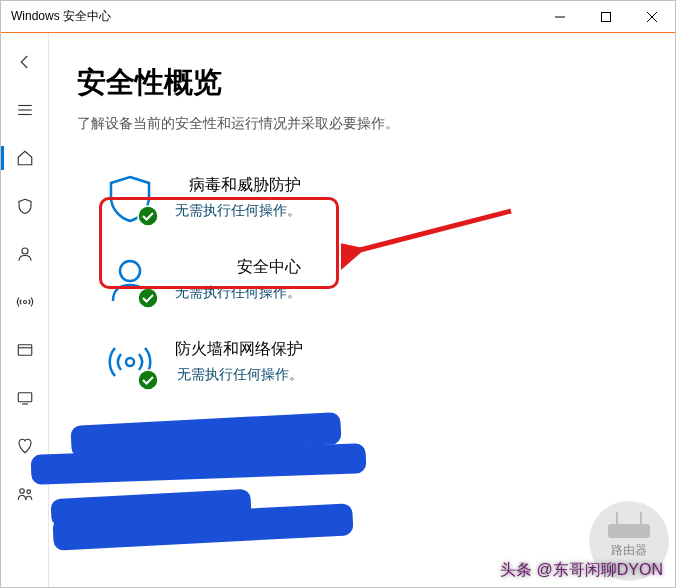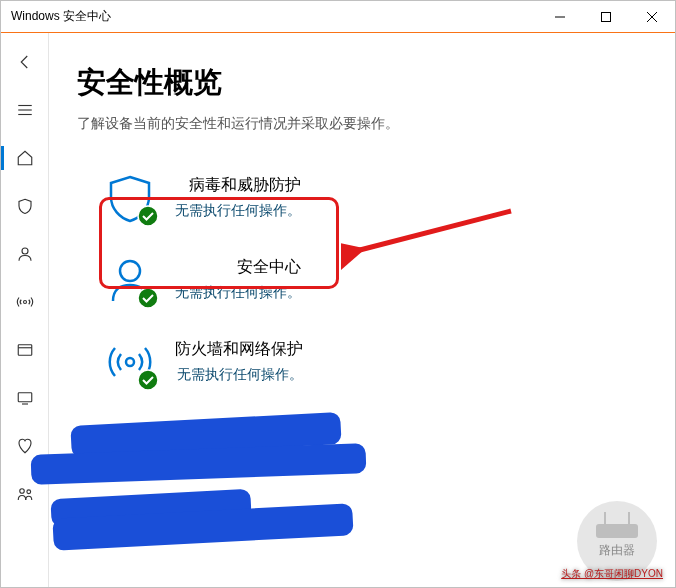--- a/index.html
+++ b/index.html
@@ -42,22 +42,22 @@
   .arrow-svg { position: absolute; top: 200px; left: 340px; pointer-events: none; }
 
   
   .blue-stroke { position: absolute; background: #1a4fd8; border-radius: 10px; transform: rotate(-2deg); }
   .bs1 { top: 418px; left: 70px; width: 270px; height: 32px; transform: rotate(-3deg); }
   .bs2 { top: 448px; left: 30px; width: 335px; height: 30px; transform: rotate(-2deg); }
   .bs3 { top: 493px; left: 50px; width: 200px; height: 28px; transform: rotate(-3deg); }
   .bs4 { top: 510px; left: 52px; width: 300px; height: 32px; transform: rotate(-3deg); }
 
   
-  .attribution { position: absolute; bottom: 6px; right: 12px; font-size: 10px; color: #b91c1c; text-shadow: 0 0 4px rgba(0,0,0,.6); z-index: 5; text-decoration: underline; }
-  .router-wm { position: absolute; right: 18px; bottom: 6px; width: 80px; height: 80px; border-radius: 50%; background: rgba(200,200,200,.45); display: flex; flex-direction: column; align-items: center; justify-content: center; color: #888; font-size: 12px; z-index: 4; }
+  .attribution { position: absolute; bottom: 6px; right: 12px; font-size: 16px; color: #701a75; text-shadow: 0 0 4px rgba(0,0,0,.6); z-index: 5; }
+  .router-wm { position: absolute; right: 6px; bottom: 6px; width: 80px; height: 80px; border-radius: 50%; background: rgba(200,200,200,.45); display: flex; flex-direction: column; align-items: center; justify-content: center; color: #888; font-size: 12px; z-index: 4; }
   .router-wm .rshape { width: 42px; height: 14px; background: rgba(150,150,150,.5); border-radius: 3px; position: relative; margin-bottom: 4px; }
   .router-wm .rshape::before, .router-wm .rshape::after { content:""; position:absolute; width:2px; height:12px; background: rgba(150,150,150,.5); top:-12px; }
   .router-wm .rshape::before { left:8px; }
   .router-wm .rshape::after { right:8px; }
 </style>
 </head>
 <body>
 
 <div class="window">
 

